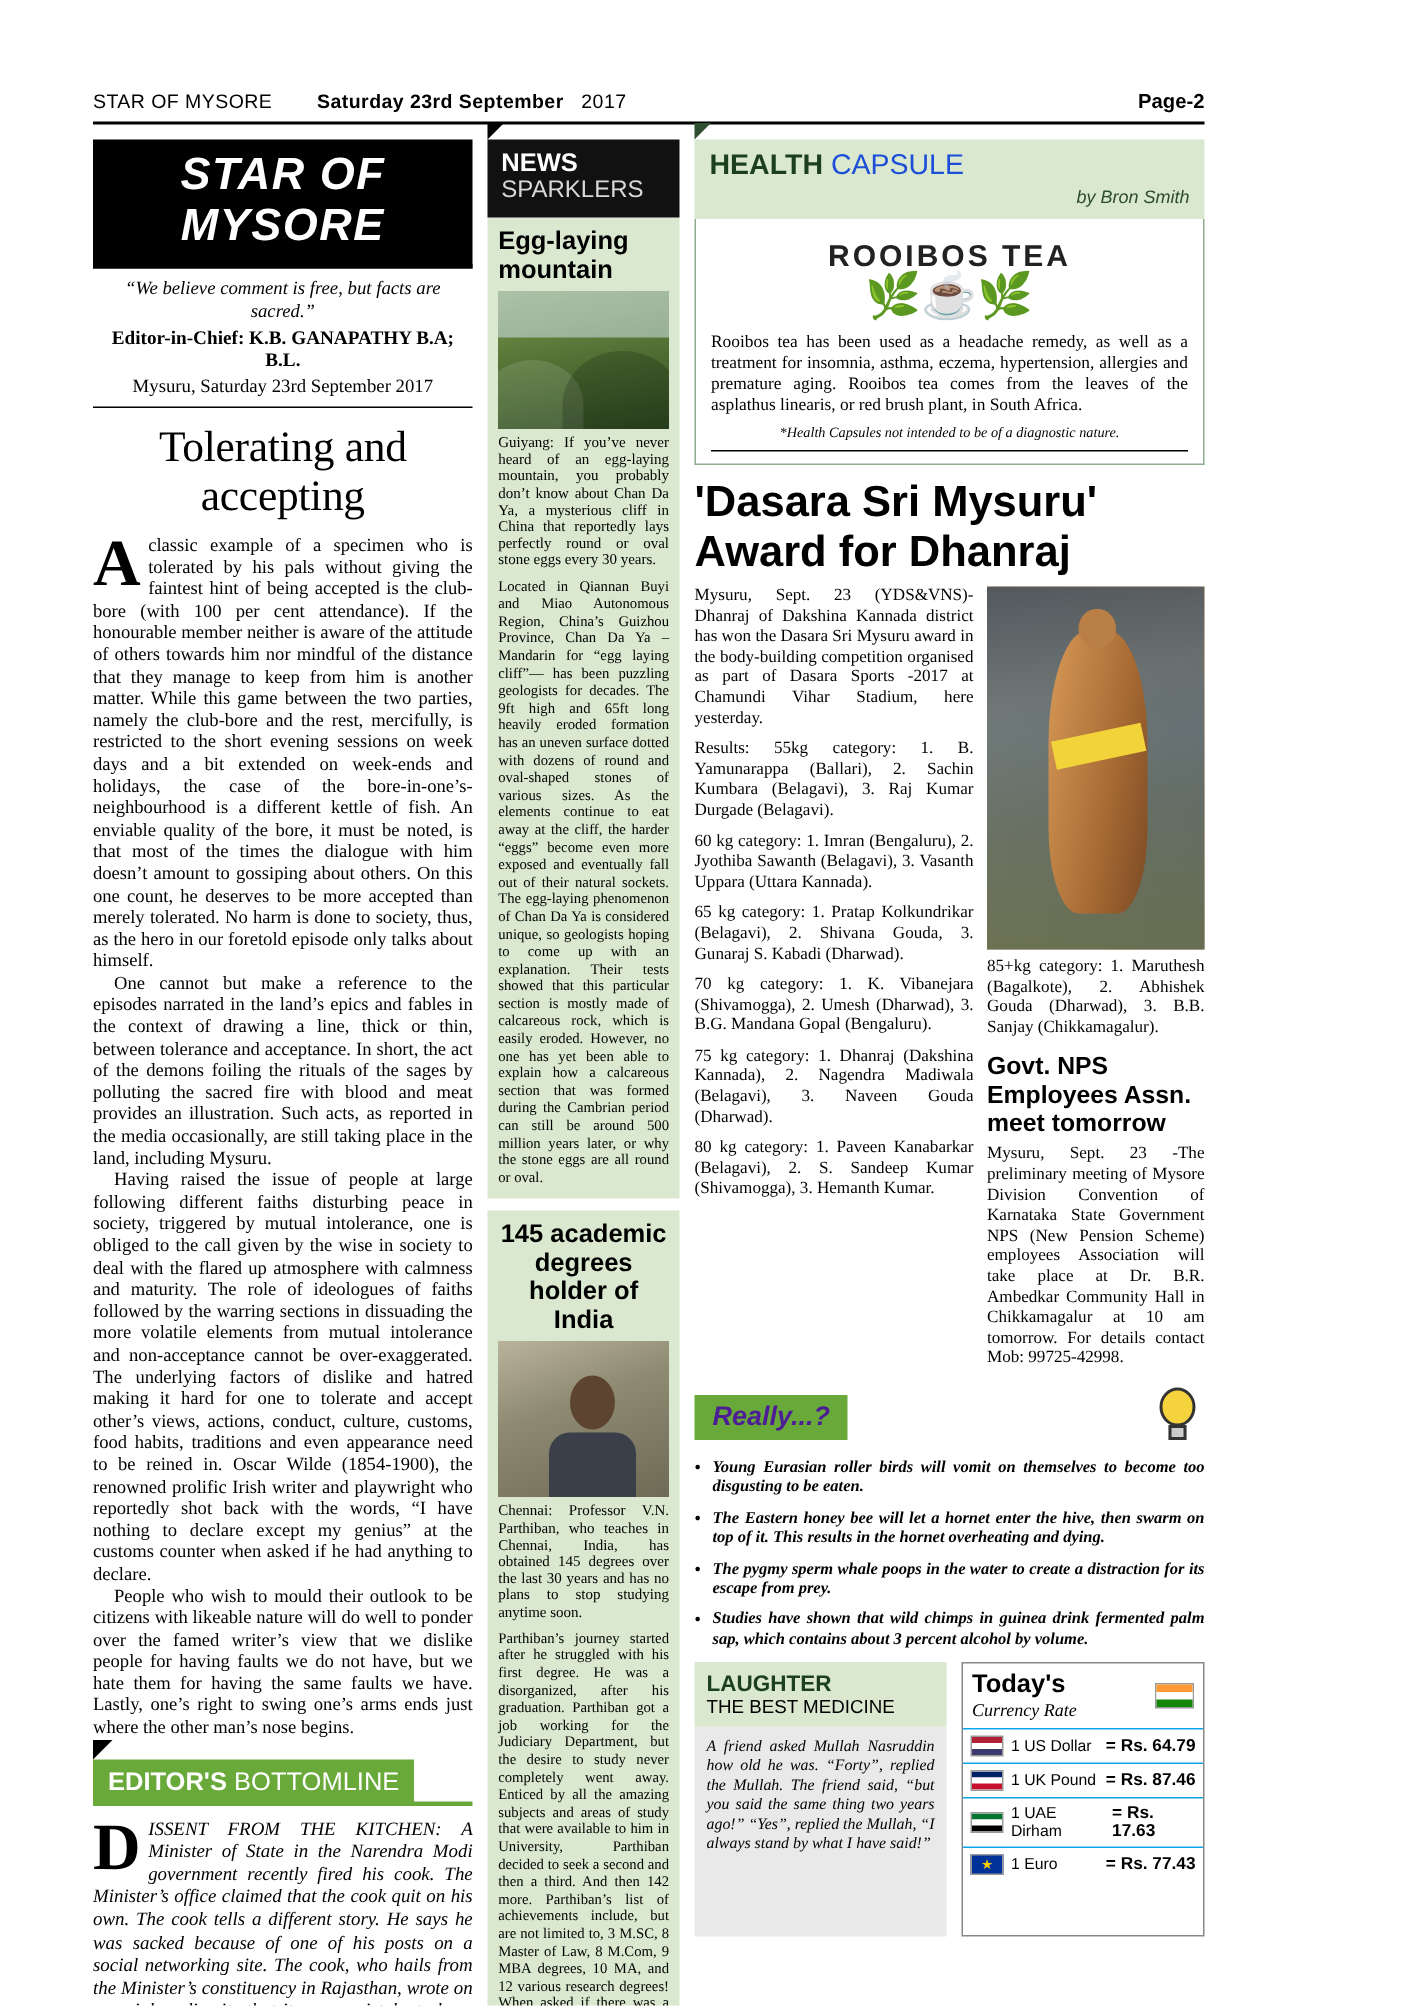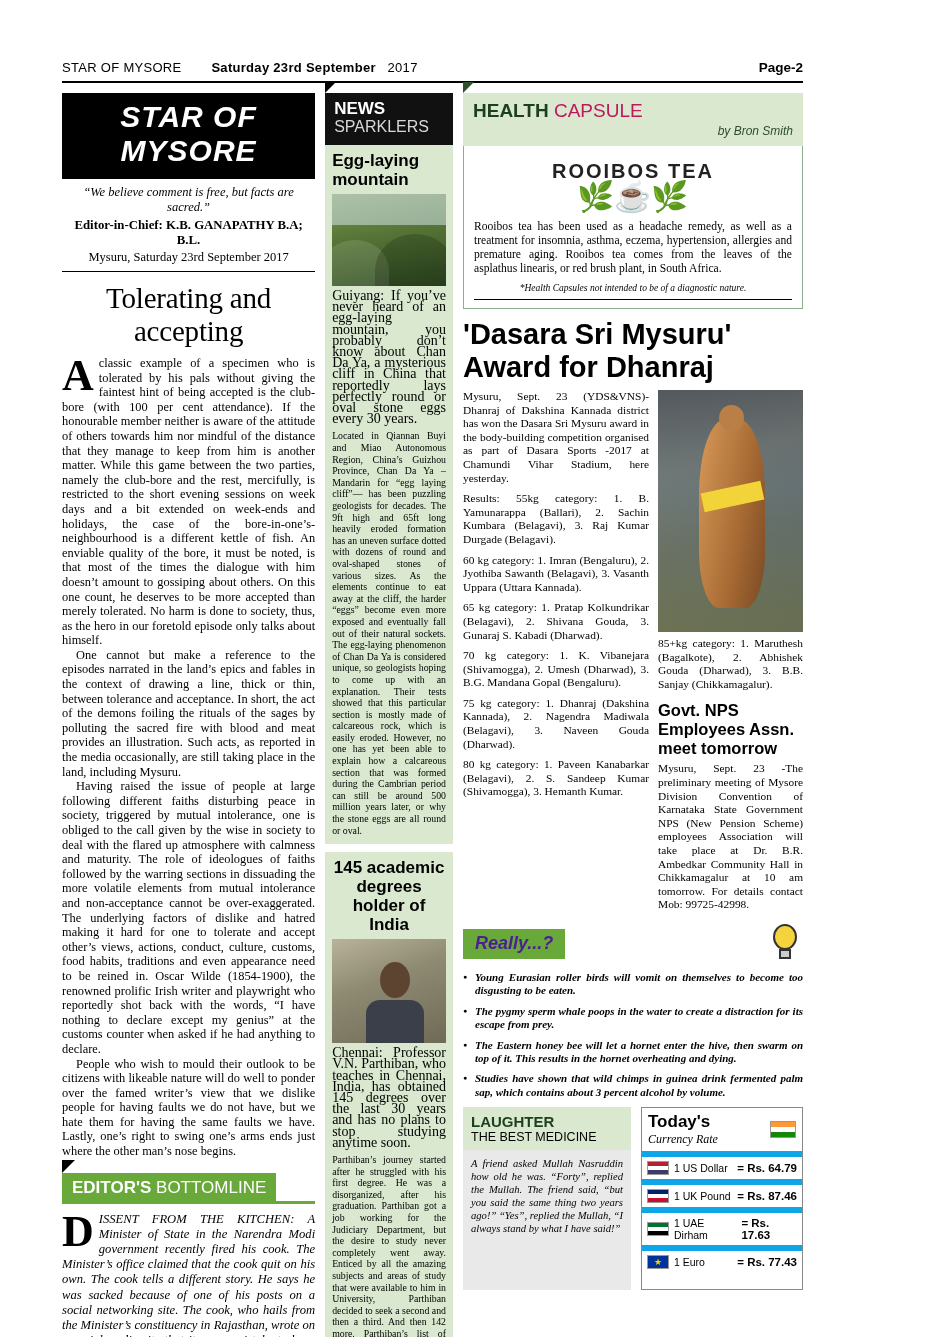--- a/index.html
+++ b/index.html
@@ -99,35 +99,35 @@
     position:absolute; bottom: -14px; left: -10%; width: 60%; height: 60px; border-radius: 50% 50% 0 0;
     background: rgba(255,255,255,.12);
   }
   .photo .hill2 {
     position:absolute; bottom: -20px; right: -8%; width: 70%; height: 72px; border-radius: 50% 50% 0 0;
     background: rgba(0,0,0,.18);
   }
   .photo .sky { position:absolute; top:0; left:0; right:0; height: 34%; background: rgba(210,225,235,.55);}
   .photo.ppl .face { position:absolute; left: 42%; top: 22%; width: 30px; height: 36px; border-radius: 50%; background:#5c4430;}
   .photo.ppl .torso { position:absolute; left: 30%; top: 58%; width: 58px; height: 46px; border-radius: 14px 14px 0 0; background:#3a3f4a;}
-  .cap { font-size: 14px; line-height: 11.2px; text-align: justify; margin: 0 0 6px 0; }
+  .cap { font-size: 10px; line-height: 11.2px; text-align: justify; margin: 0 0 6px 0; }
   .col2 p.t { font-size: 9.8px; line-height: 11.6px; text-align: justify; margin: 0; text-indent: 10px;}
   .col2 p.t.first { text-indent: 0; }
 
   
   .healthhead {
     background: #d9e8cf; position: relative; padding: 7px 10px 8px 10px;
     font-family: "Liberation Sans", sans-serif;
   }
   .healthhead .corner-tri2 {
     position: absolute; left: 0; top: -11px; width: 0; height: 0;
     border-top: 11px solid #2f4f2f; border-right: 11px solid transparent;
   }
   .healthhead .ht { font-size: 19px; font-weight: bold; color: #1c3f1c; }
-  .healthhead .ht span.light { font-weight: normal; color: #be185d; }
+  .healthhead .ht span.light { font-weight: normal; color: #1d4ed8; }
   .byline { text-align: right; font-size: 12px; font-style: italic; color: #2e4d2e; margin-top: 2px;}
   .hbox { border: 1px solid #8fae8f; border-top: none; padding: 8px 10px 8px 10px; }
   .hq {
     text-align: center; font-family: "Liberation Sans", sans-serif; font-weight: bold;
     font-size: 19px; line-height: 23px; margin: 2px 0 6px 0;
   }
   .teaart {
     text-align:center; font-family: "Liberation Sans", sans-serif; font-weight: bold;
     font-size: 20px; letter-spacing: 2px; color: #222; margin: 6px 0 2px 0;
   }
@@ -192,21 +192,21 @@
     background: #e9e9e9; padding: 7px 8px; font-size: 10.6px; line-height: 13px;
     text-align: justify; font-style: italic; min-height: 140px;
   }
 
   .currbox { width: 162px; border: 1px solid #888; }
   .currhead { display:flex; align-items:center; padding: 4px 6px; }
   .currhead .t1 { font-family:"Liberation Sans", sans-serif; font-weight:bold; font-size: 17px; }
   .currhead .t2 { font-family:"Liberation Serif", serif; font-style: italic; font-size: 12px; }
   .flagicon { width: 26px; height: 17px; margin-left:auto; border:1px solid #999; display:flex; flex-direction:column;}
   .flagicon i { display:block; flex:1; }
-  .currrow { display:flex; align-items:center; border-top: 6px solid #0ea5e9; padding: 4px 5px; gap: 5px;}
+  .currrow { display:flex; align-items:center; border-top: 1px solid #0ea5e9; padding: 4px 5px; gap: 5px;}
   .cflag { width: 22px; height: 14px; border: 1px solid #999; flex: none; display:flex; flex-direction:column; overflow:hidden;}
   .cflag i { display:block; flex:1; }
   .cname { font-size: 10.5px; font-family:"Liberation Sans", sans-serif;}
   .cval { margin-left:auto; font-size: 11.5px; font-weight: bold; font-family:"Liberation Sans", sans-serif;}
 </style>
 </head>
 <body>
 
 <div class="page">
 
@@ -330,22 +330,22 @@
       <div class="reallyhead">
         <div class="reallybar">Really...?</div>
         <div class="bulb">
           <div class="glass"></div>
           <div class="base"></div>
         </div>
       </div>
 
       <ul class="reallylist">
         <li>Young Eurasian roller birds will vomit on themselves to become too disgusting to be eaten.</li>
+        <li>The Eastern honey bee will let a hornet enter the hive, then swarm on top of it. This results in the hornet overheating and dying.</li>
         <li>The pygmy sperm whale poops in the water to create a distraction for its escape from prey.</li>
-        <li>The Eastern honey bee will let a hornet enter the hive, then swarm on top of it. This results in the hornet overheating and dying.</li>
         <li>Studies have shown that wild chimps in guinea drink fermented palm sap, which contains about 3 percent alcohol by volume.</li>
       </ul>
 
       <div class="bottomrow">
         <div class="laughbox">
           <div class="laughhead">
             <div class="corner-tri2"></div>
             <div class="l1">LAUGHTER</div>
             <div class="l2">THE BEST MEDICINE</div>
           </div>

